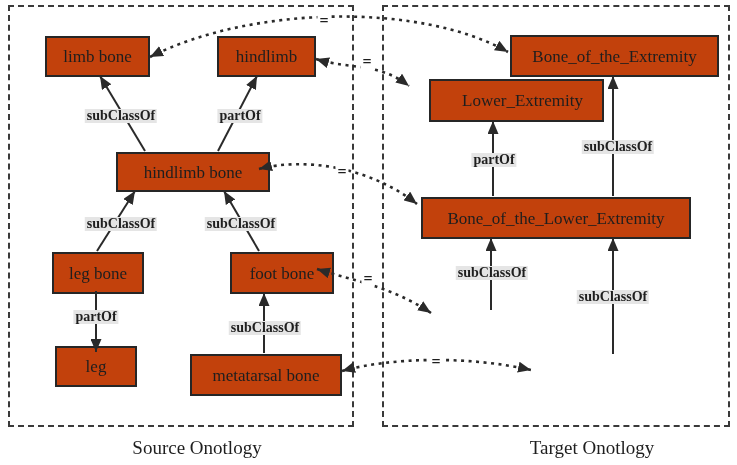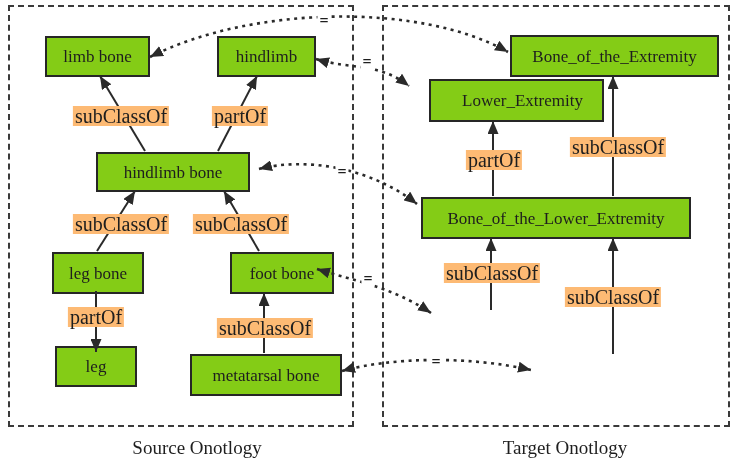--- a/index.html
+++ b/index.html
@@ -4,28 +4,28 @@
 <style>
   html,body{margin:0;padding:0;background:#ffffff;}
   .canvas{
     position:relative;width:737px;height:465px;background:#ffffff;
     font-family:"Liberation Serif","DejaVu Serif",serif;color:#1e1e1e;overflow:hidden;
   }
   .group-box{
     position:absolute;border:2px dashed #3a3a3a;background:transparent;z-index:0;
   }
   .node{
-    position:absolute;border:2px solid #262626;background:#84cc16;
+    position:absolute;border:2px solid #262626;background:#c2410c;
     display:flex;align-items:center;justify-content:center;
     font-size:17px;line-height:1;white-space:nowrap;z-index:1;
   }
   .arrows{position:absolute;left:0;top:0;z-index:2;pointer-events:none;}
   .edge-label{
-    position:absolute;transform:translate(-50%,-50%);font-size:20px;line-height:1;
-    white-space:nowrap;background:#fdba74;padding:0 2px;z-index:3;
+    position:absolute;transform:translate(-50%,-50%);font-size:14px;line-height:1;
+    white-space:nowrap;background:#e5e5e5;padding:0 2px;z-index:3;font-weight:bold;
   }
   .eq-label{
     position:absolute;transform:translate(-50%,-50%);font-size:16px;font-weight:bold;
     line-height:1;background:#ffffff;padding:0 2px;z-index:3;
   }
   .caption{
     position:absolute;transform:translate(-50%,-50%);font-size:19px;line-height:1;
     white-space:nowrap;z-index:1;
   }
   .solid-edge{stroke:#2a2a2a;stroke-width:2;fill:none;}
@@ -38,21 +38,21 @@
 
   <div class="group-box" style="left:8px;top:5px;width:342px;height:418px;"></div>
   <div class="group-box" style="left:382px;top:5px;width:344px;height:418px;"></div>
 
   <div class="node" style="left:45px;top:36px;width:101px;height:37px;">
     <span>limb bone</span>
   </div>
   <div class="node" style="left:217px;top:36px;width:95px;height:37px;">
     <span>hindlimb</span>
   </div>
-  <div class="node" style="left:96px;top:152px;width:150px;height:36px;">
+  <div class="node" style="left:116px;top:152px;width:150px;height:36px;">
     <span>hindlimb bone</span>
   </div>
   <div class="node" style="left:52px;top:252px;width:88px;height:38px;">
     <span>leg bone</span>
   </div>
   <div class="node" style="left:230px;top:252px;width:100px;height:38px;">
     <span>foot bone</span>
   </div>
   <div class="node" style="left:55px;top:346px;width:78px;height:37px;">
     <span>leg</span>
@@ -109,15 +109,15 @@
   <div class="edge-label" style="left:492px;top:273px;">subClassOf</div>
   <div class="edge-label" style="left:613px;top:297px;">subClassOf</div>
 
   <div class="eq-label" style="left:324px;top:21px;">=</div>
   <div class="eq-label" style="left:367px;top:62px;">=</div>
   <div class="eq-label" style="left:342px;top:172px;">=</div>
   <div class="eq-label" style="left:368px;top:279px;">=</div>
   <div class="eq-label" style="left:436px;top:362px;">=</div>
 
   <div class="caption" style="left:197px;top:447px;">Source Onotlogy</div>
-  <div class="caption" style="left:565px;top:447px;">Target Onotlogy</div>
+  <div class="caption" style="left:592px;top:447px;">Target Onotlogy</div>
 
 </div>
 
 </body></html>

